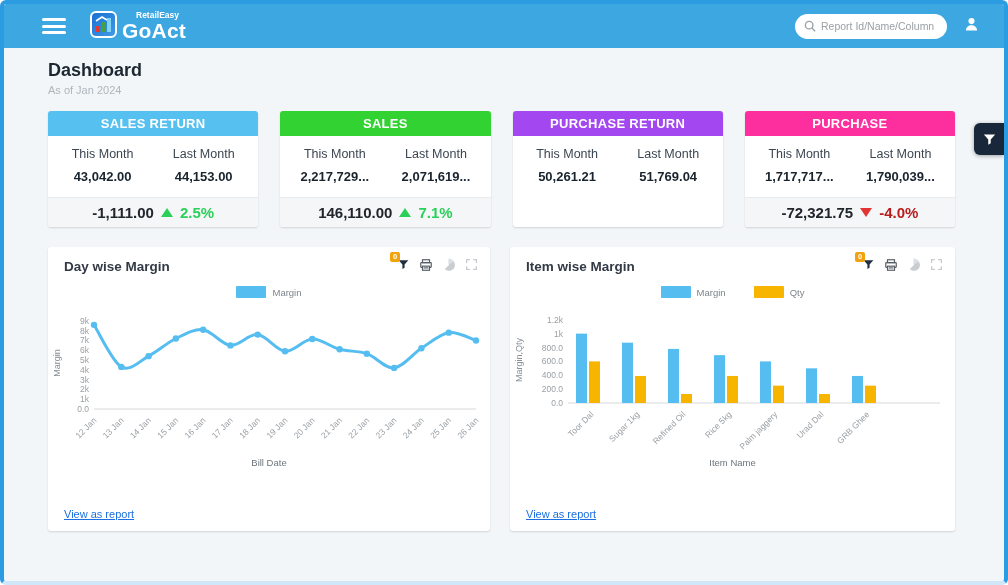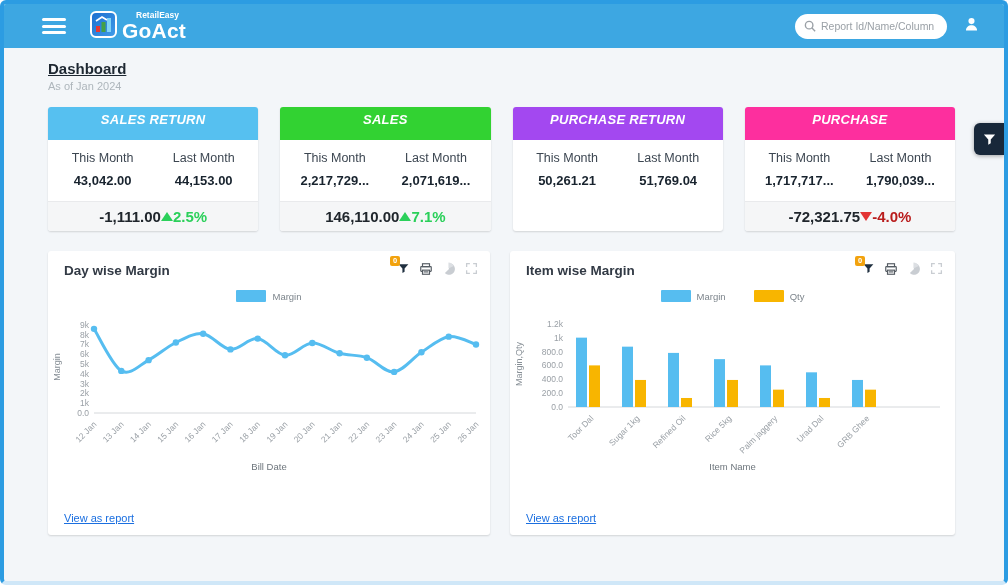--- a/index.html
+++ b/index.html
@@ -22,35 +22,35 @@
   .search { background:#fff; border-radius:13px; height:25px; width:152px; display:flex; align-items:center; padding:0 9px; }
   .search svg { flex:none; }
   .search input { border:none; outline:none; width:100%; font-size:10.5px; margin-left:5px; color:#444;
                   font-family:"Liberation Sans","DejaVu Sans",sans-serif; }
   .search input::placeholder { color:#9aa0a6; }
   .user-btn { background:none; border:none; cursor:pointer; margin-right:8px; }
 
   
   main { position:relative; }
   .page-head { margin:12px 0 0 44px; }
-  .page-head h1 { font-size:15px; font-weight:700; color:#1d2731;text-decoration:underline; }
+  .page-head h1 { font-size:18px; font-weight:700; color:#1d2731; }
   .page-sub { font-size:11px; color:#aeb6bc; margin-top:3px; }
   .fab-filter { position:absolute; top:63px; right:0; width:30px; height:32px; background:#18283a; border:none;
                 border-radius:6px 0 0 6px; display:flex; align-items:center; justify-content:center;
                 cursor:pointer; box-shadow:0 1px 4px rgba(0,0,0,.35); }
 
   
   .kpis { display:grid; grid-template-columns:repeat(4,1fr); gap:22px; margin:15px 49px 0 44px; }
   .kpi { background:#fff; border-radius:3px; box-shadow:0 1px 2px rgba(0,0,0,.14); overflow:hidden; }
-  .kpi-head { height:33px; line-height:25px; text-align:center; color:#fff; font-weight:700; font-size:13px; letter-spacing:.3px;font-style:italic; }
+  .kpi-head { height:25px; line-height:25px; text-align:center; color:#fff; font-weight:700; font-size:13px; letter-spacing:.3px; }
   .kpi-body { display:flex; padding:11px 4px 13px; }
   .kpi-col { flex:1; text-align:center; }
   .kpi-lbl { font-size:12.5px; color:#3c4651; margin-bottom:8px; }
   .kpi-val { font-size:13px; color:#18232e; font-weight:700; }
-  .kpi-foot { background:#f5f6f7; border-top:1px solid #e9eaec; height:30px; display:flex; align-items:center; justify-content:center; }
+  .kpi-foot { background:#f5f6f7; border-top:1px solid #e9eaec; height:30px; display:flex; align-items:center; justify-content:center; gap:7px; }
   .kpi-diff { font-size:15px; font-weight:700; color:#20262c; }
   .tri { width:0; height:0; border-left:6px solid transparent; border-right:6px solid transparent; }
   .tri.up { border-bottom:9px solid #2bd05a; }
   .tri.down { border-top:9px solid #e33434; }
   .kpi-pct { font-size:15px; font-weight:700; }
   .kpi-pct.up { color:#2bd05a; }
   .kpi-pct.down { color:#b91c1c; }
 
   
   .panels { display:grid; grid-template-columns:442px 445px; gap:20px; margin:20px 0 0 44px; }

